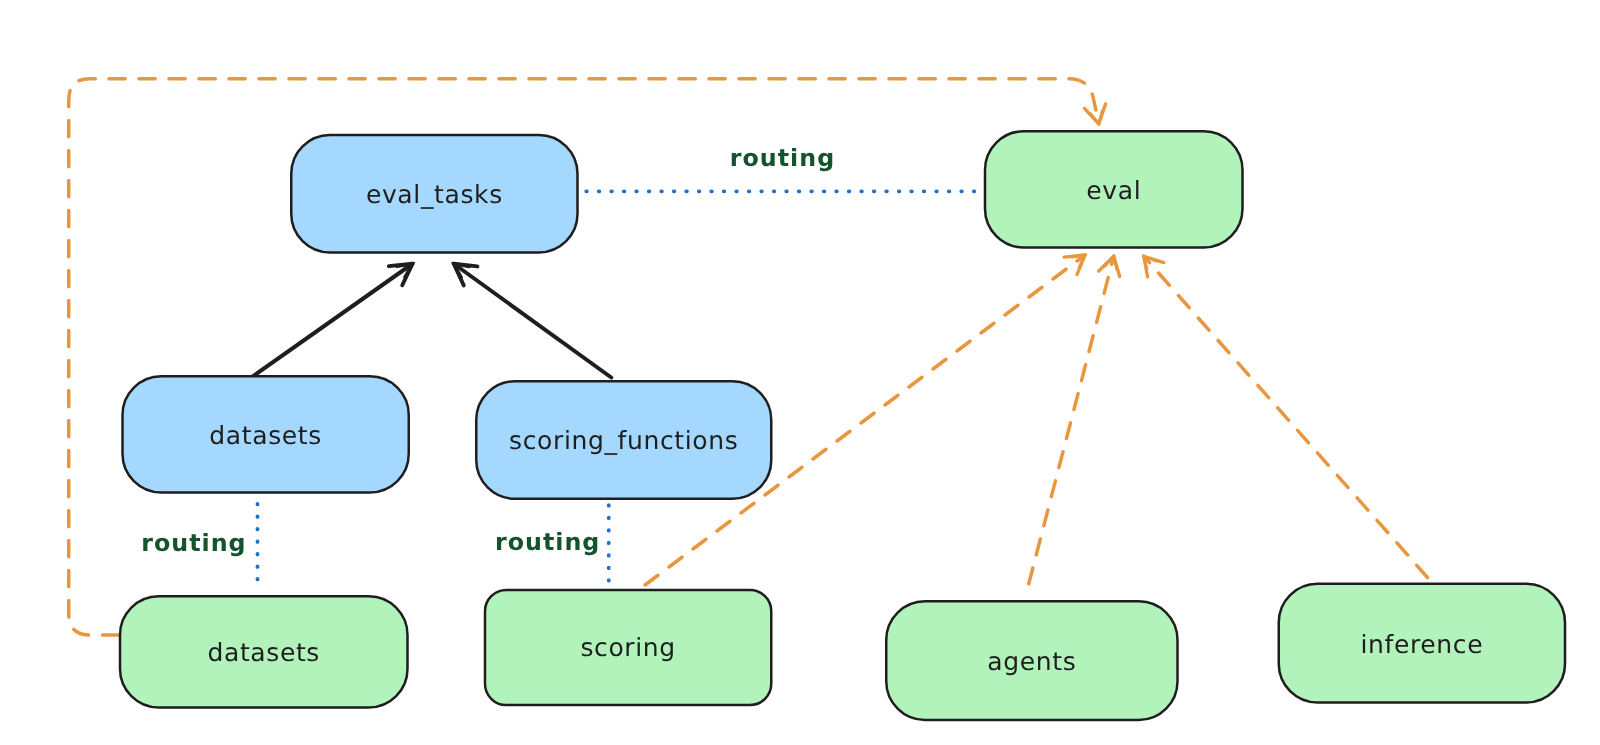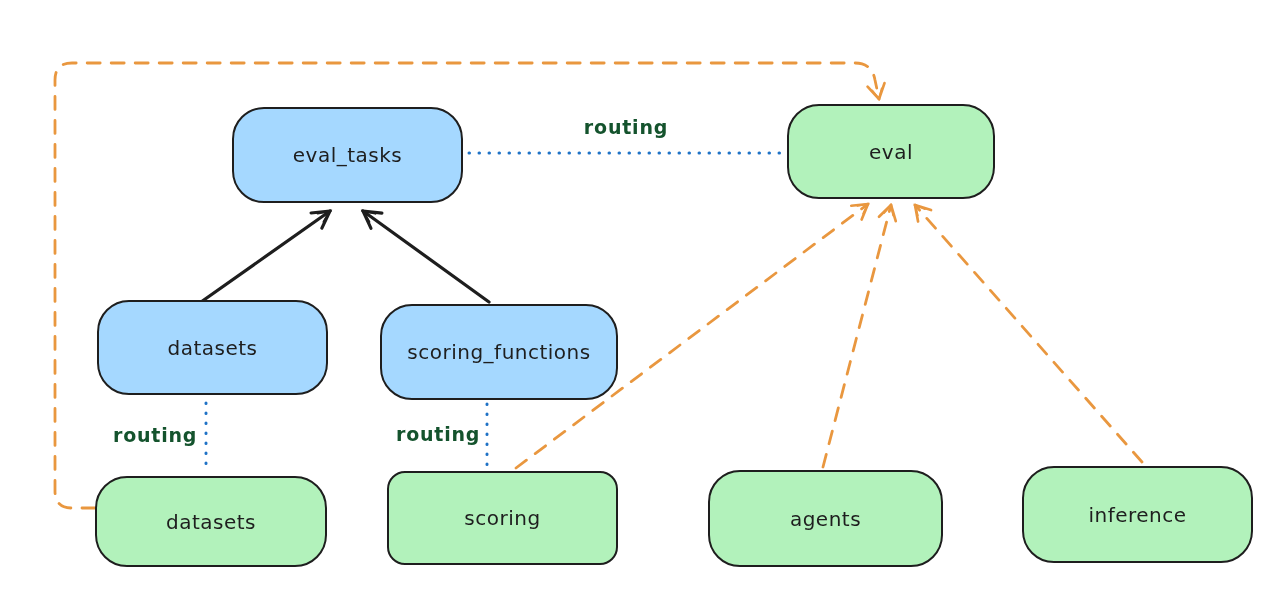--- a/index.html
+++ b/index.html
@@ -33,21 +33,21 @@
     color: #1e1e1e;
     box-sizing: border-box;
     background: #ffffff;
   }
   .node-eval_tasks        { left: 232px; top: 107px; width: 231px; height: 96px; }
   .node-eval              { left: 787px; top: 104px; width: 208px; height: 95px; }
   .node-datasets          { left:  97px; top: 300px; width: 231px; height: 95px; }
   .node-scoring_functions { left: 380px; top: 304px; width: 238px; height: 96px; }
   .node-datasetio         { left:  95px; top: 476px; width: 232px; height: 91px; }
   .node-scoring           { left: 387px; top: 471px; width: 231px; height: 94px; border-radius: 18px; }
-  .node-agents            { left: 708px; top: 470px; width: 235px; height: 97px; }
+  .node-agents            { left: 708px; top: 480px; width: 235px; height: 97px; }
   .node-inference         { left: 1022px; top: 466px; width: 231px; height: 97px; }
   .edge-label {
     position: absolute;
     color: #14532d;
     font-size: 19px;
     font-weight: 700;
     letter-spacing: 0.8px;
     text-align: center;
   }
   .edge-label-top  { left: 576px; top: 116px; width: 100px; }

